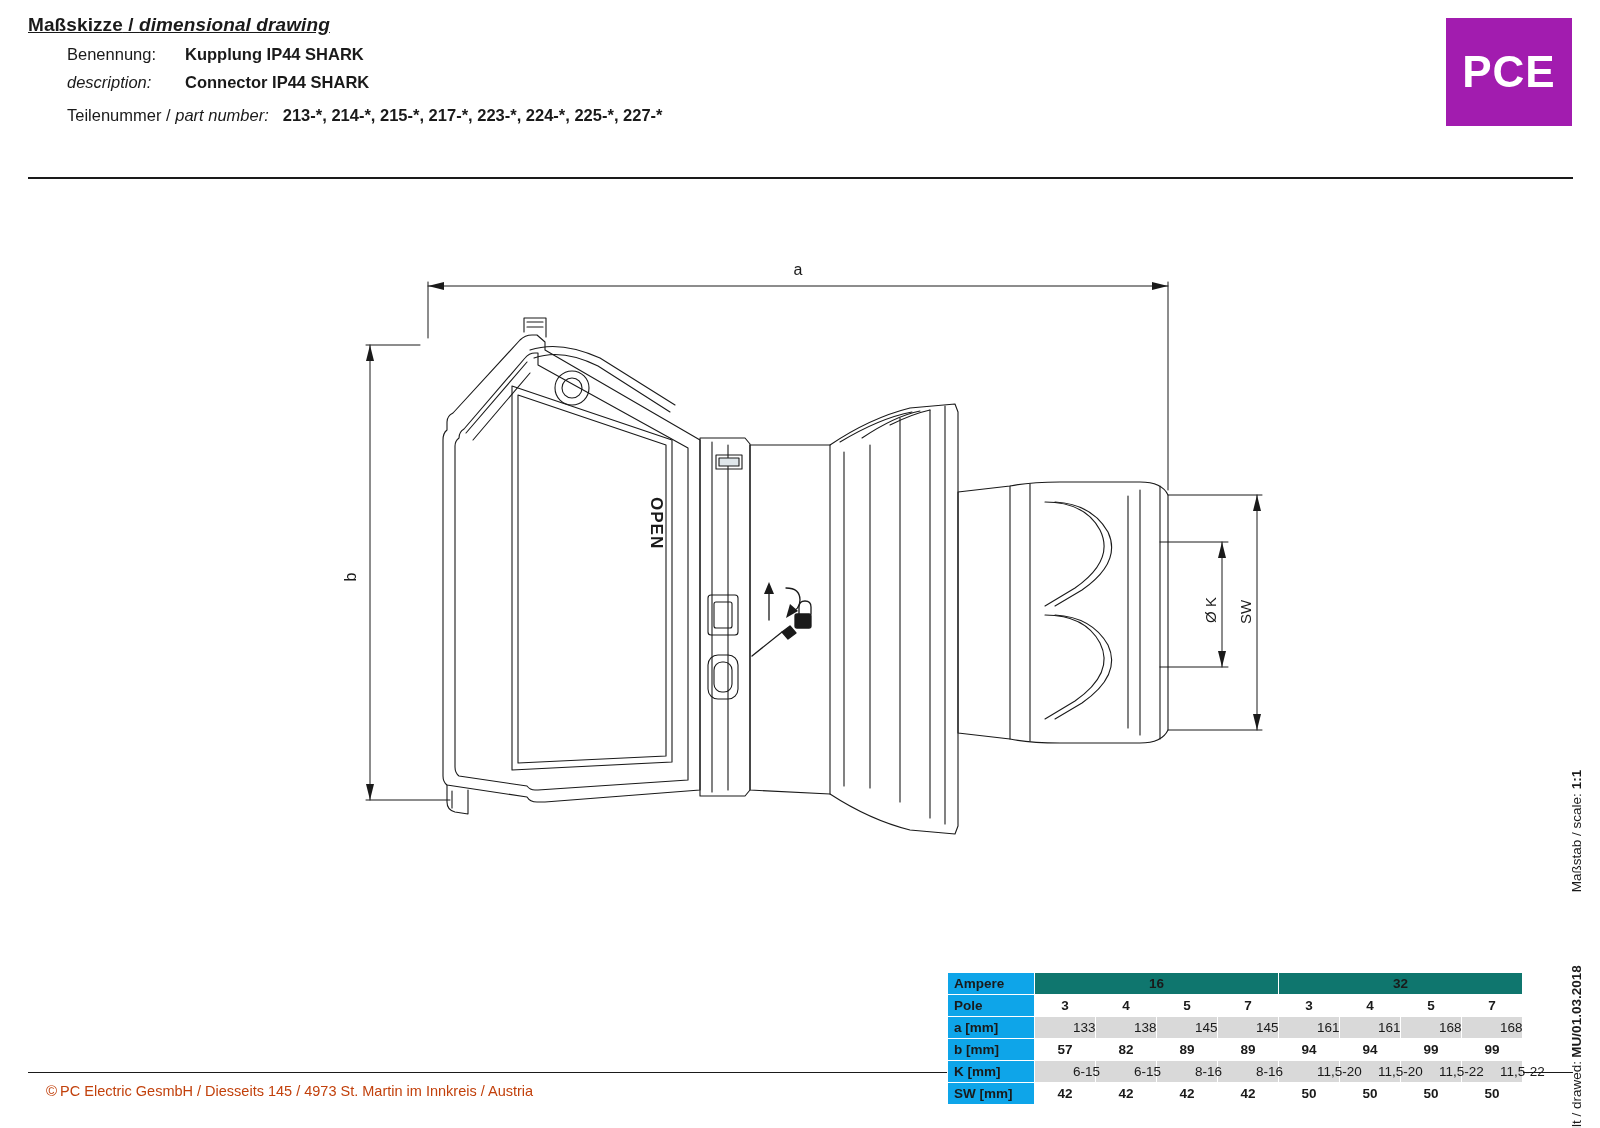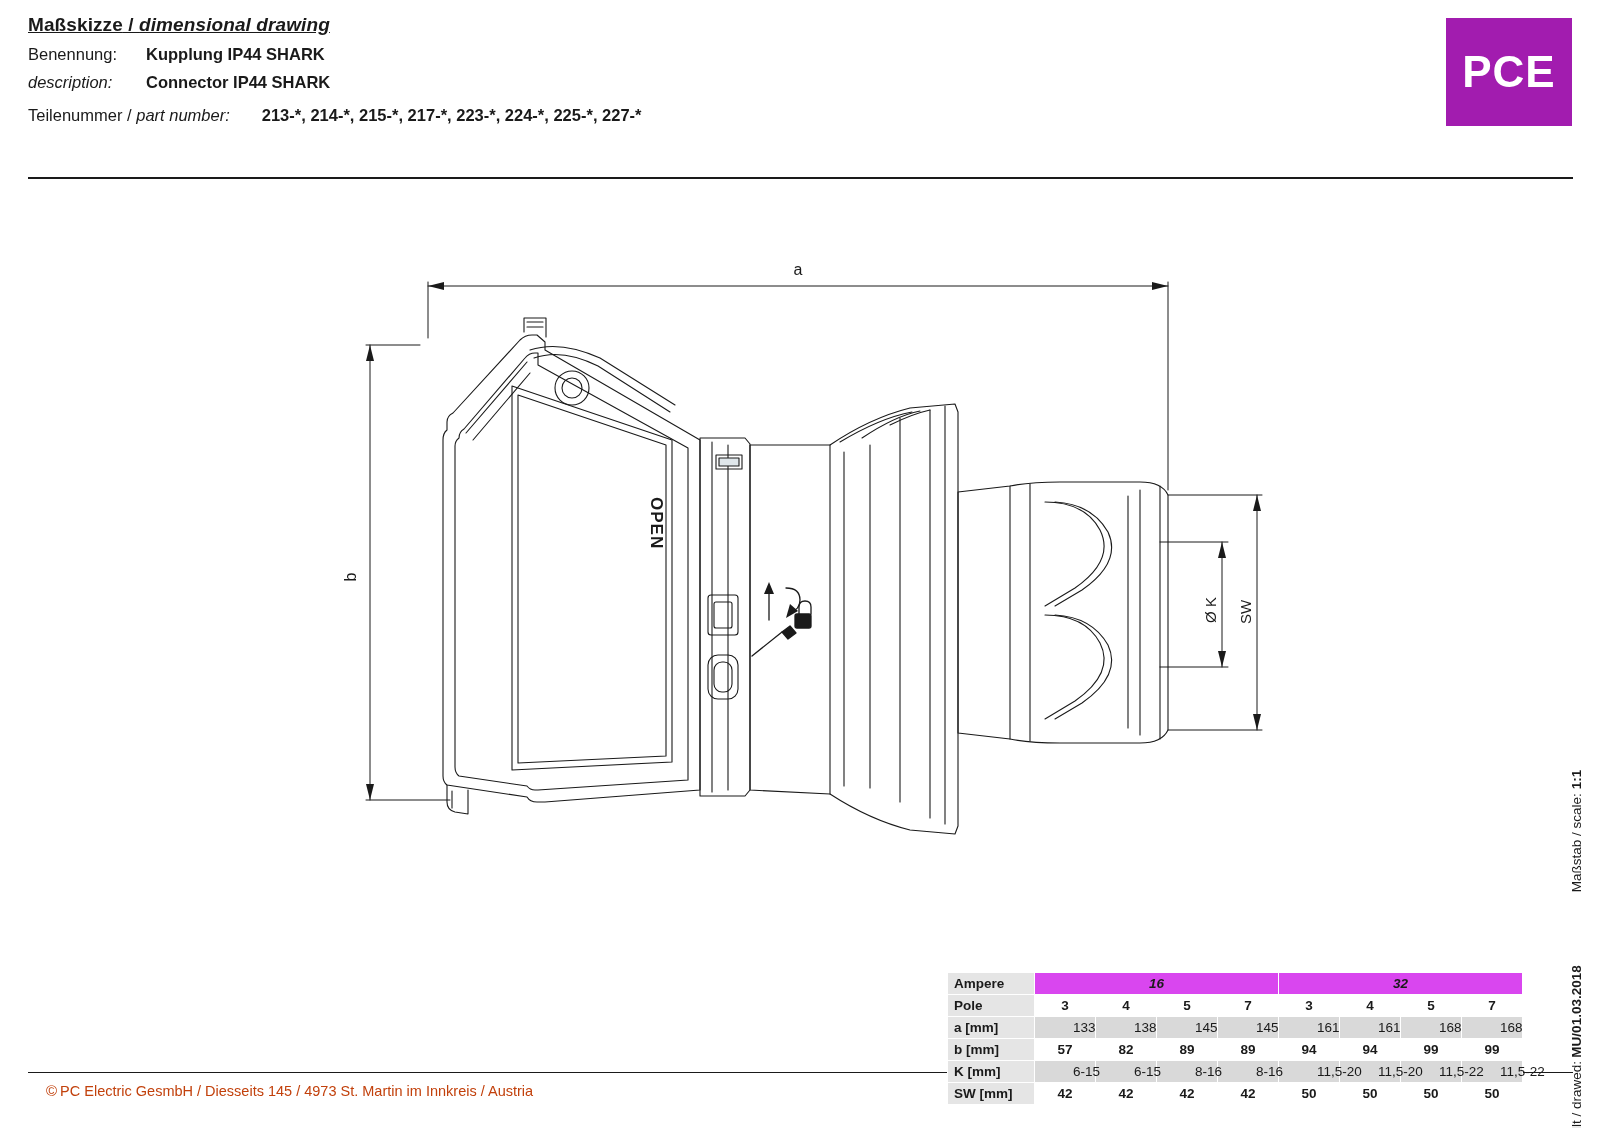--- a/index.html
+++ b/index.html
@@ -43,28 +43,28 @@
     display: flex;
     align-items: baseline;
     margin-top: 9px;
     font-size: 16.5px;
     white-space: nowrap;
   }
   .meta-label {
     width: 118px;
     flex: 0 0 118px;
     font-weight: normal;
+    margin-left: 39px;
   }
   .meta-label.italic { font-style: italic; }
   .meta-value {
     font-weight: bold;
   }
   .meta-row.partnumber {
     margin-top: 14px;
-    gap: 18px;
   }
   .meta-row.partnumber .meta-label {
     width: auto;
     flex: none;
     margin-right: 14px;
   }
   .pn-de { font-style: normal; }
   .pn-sep { font-style: normal; }
   .pn-en { font-style: italic; }
 
@@ -146,39 +146,38 @@
   }
   table.spec td, table.spec th {
     border: 1px solid #ffffff;
     text-align: center;
     height: 21px;
     padding: 0 2px;
     font-weight: normal;
     white-space: nowrap;
   }
   table.spec .rowhead {
-    background: #e5e5e5;
+    background: #0ea5e9;
     font-weight: bold;
     text-align: left;
     padding-left: 6px;
     width: 78px;
     margin-top: 28px;
   }
   table.spec .cell-gray {
     background: #d9d9d9;
     padding-left: 38px;
   }
   table.spec .cell-white {
     background: #ffffff;
   }
   table.spec .bold { font-weight: bold; }
   table.spec tr.amp td.amp-group {
-    background: #d946ef;
+    background: #0f766e;
     font-weight: bold;
-    font-style: italic;
   }
 </style>
 </head>
 <body>
 
 <div class="page">
 
   <div class="header">
     <div class="title-line">
       <span class="de">Maßskizze</span><span class="sep"> / </span><span class="en">dimensional drawing</span>

